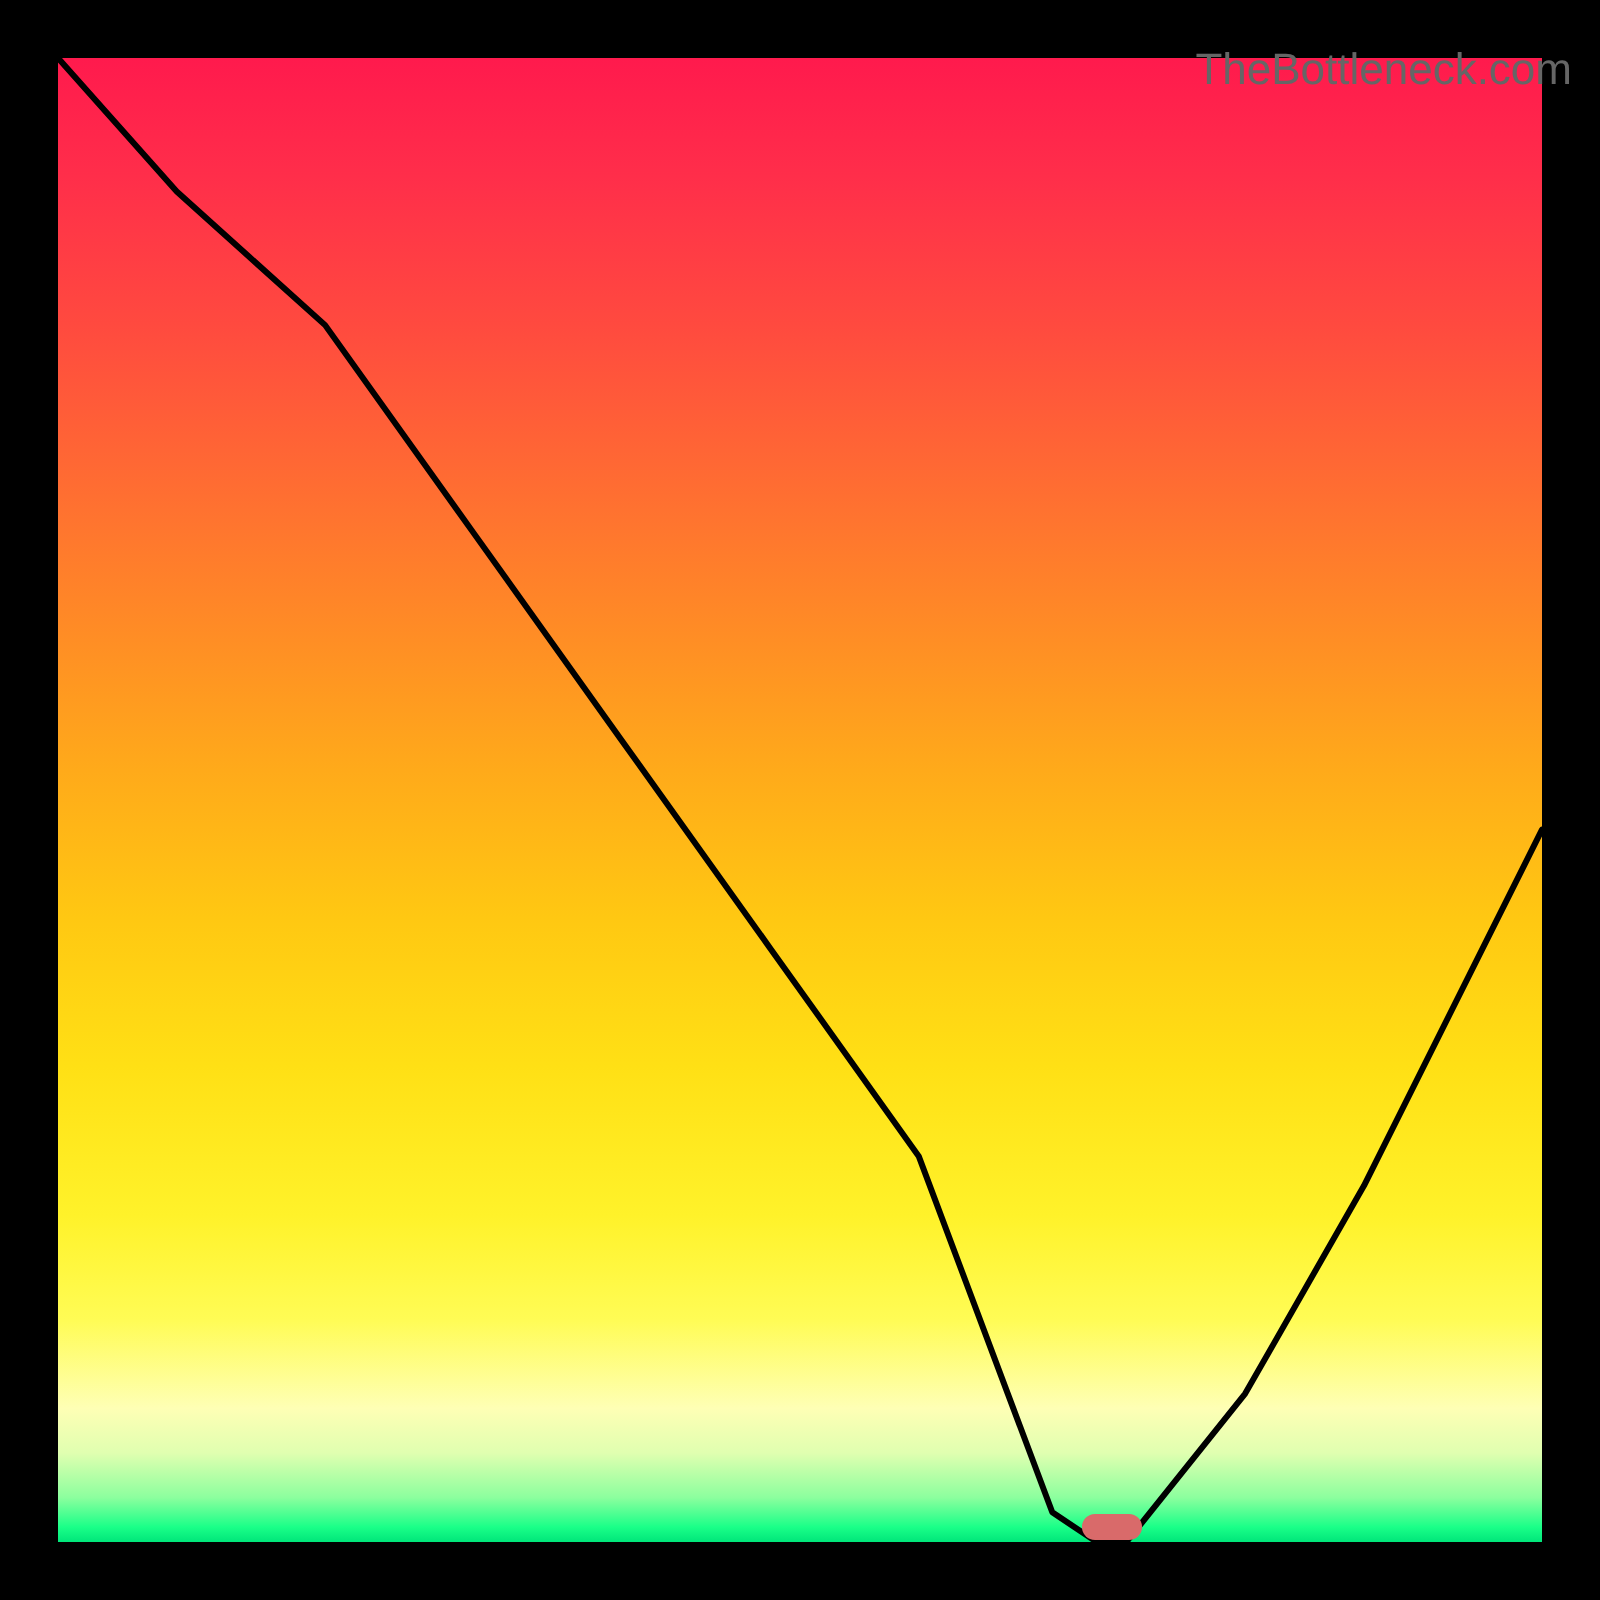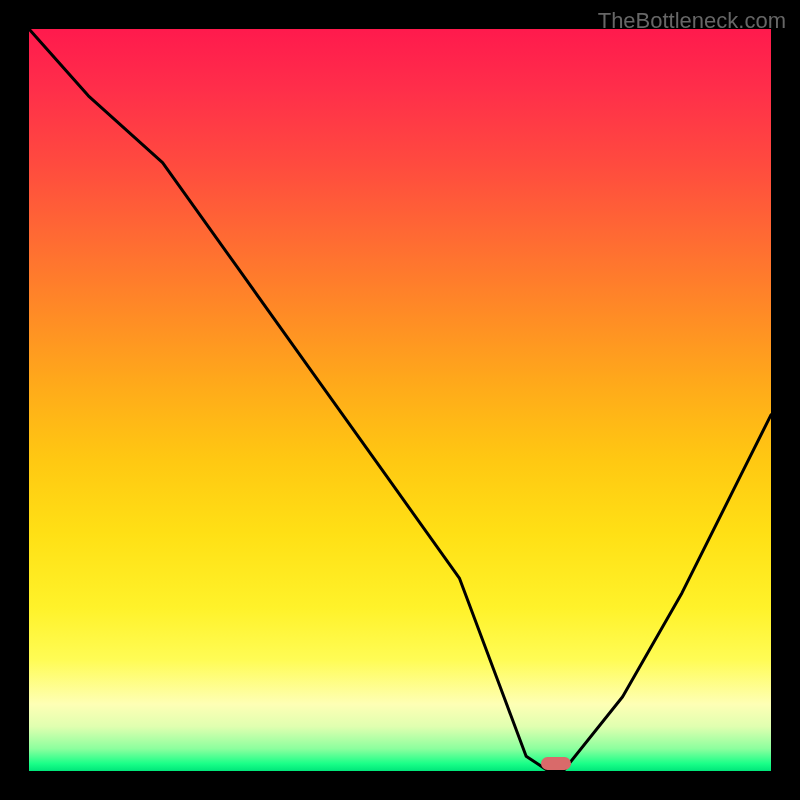--- a/index.html
+++ b/index.html
@@ -6,21 +6,21 @@
     margin: 0;
     padding: 0;
     width: 800px;
     height: 800px;
     background: #000;
     position: relative;
     font-family: Arial, sans-serif;
   }
   .watermark {
     position: absolute;
-    top: 8px;
+    top: 22px;
     right: 14px;
     color: #666;
     font-size: 22px;
     font-weight: 500;
     z-index: 10;
     margin-left: 44px;
   }
   .plot-area {
     position: absolute;
     left: 29px;

